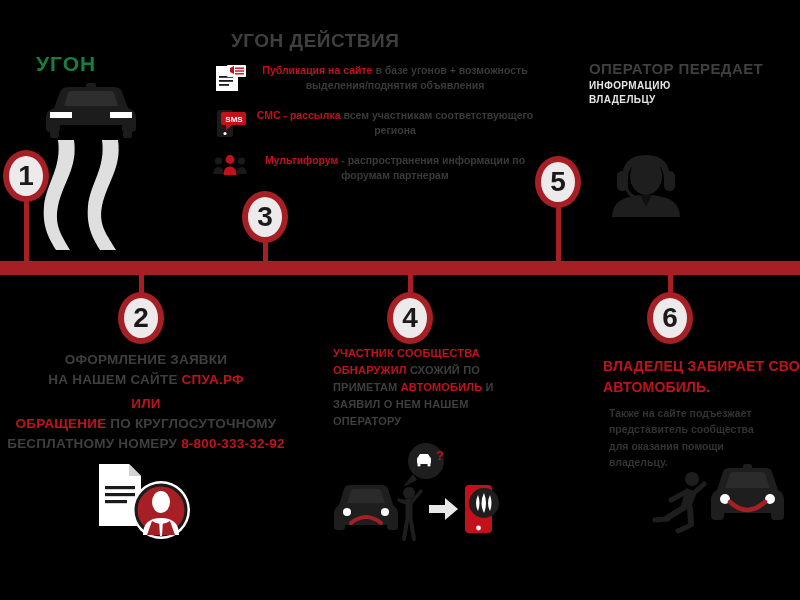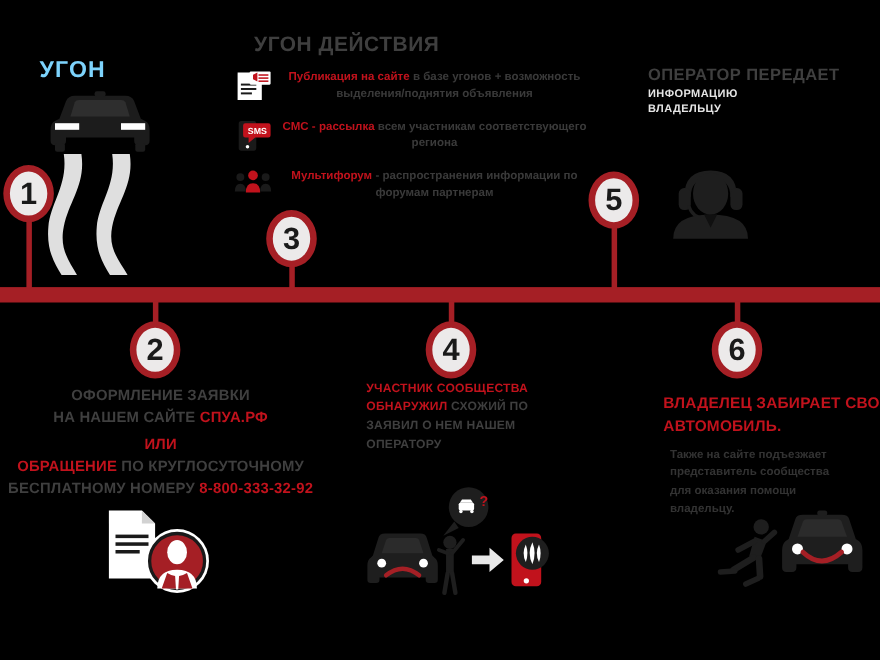--- a/index.html
+++ b/index.html
@@ -28,21 +28,21 @@
     background: #eceaea;
     border: 6px solid #a51f25;
     display: flex; align-items: center; justify-content: center;
     color: #1a1a1a;
     font-size: 28px;
     font-weight: bold;
     font-family: "Liberation Sans", sans-serif;
     line-height: 1;
   }
 
-  #ugon-title { left: 36px; top: 52px; font-size: 21px; color: #7dd3fc; font-weight: bold; letter-spacing: 1px; }
+  #ugon-title { left: 36px; top: 52px; font-size: 21px; color: #15803d; font-weight: bold; letter-spacing: 1px; }
 
   #actions-title { left: 231px; top: 30px; font-size: 19px; color: #3f3f3f; font-weight: bold; letter-spacing: 0.5px; }
 
   
   #actions-list { left: 213px; top: 62px; width: 330px; text-align: center; }
   .action-row { display: flex; margin-bottom: 11px; }
   .action-ico { width: 34px; flex: 0 0 34px; height: 34px; position: relative; }
   .action-txt { font-size: 10.5px; line-height: 1.45; padding-top: 1px; }
   .action-txt b { color: #c1121c; font-weight: bold; }
   .action-txt span { color: #3a3a3a; font-weight: bold; }
@@ -207,20 +207,21 @@
       <ellipse cx="66" cy="40" rx="9" ry="11" fill="#ffffff"></ellipse>
       <path d="M48 73 q0 -17 18 -17 q18 0 18 17 z" fill="#ffffff"></path>
       <path d="M57 59 q9 6 18 0 l5 14 h-28 z" fill="#a51f25"></path>
       <path d="M64 58 h4 l-1 16 h-2 z" fill="#ffffff"></path>
     </svg>
   </div>
 
   <div class="abs" id="s4-text">
     <div class="red">УЧАСТНИК СООБЩЕСТВА</div>
     <div><span class="red">ОБНАРУЖИЛ</span><span class="gray"> СХОЖИЙ ПО</span></div>
+    <div><span class="gray">ПРИМЕТАМ </span><span class="red">АВТОМОБИЛЬ</span><span class="gray"> И</span></div>
     <div class="gray">ЗАЯВИЛ О НЕМ НАШЕМ</div>
     <div class="gray">ОПЕРАТОРУ</div>
   </div>
 
   <div class="abs" style="left:333px; top:443px;">
     <svg width="170" height="100" viewBox="0 0 170 100">
 
       <g>
         <circle cx="93" cy="18" r="18" fill="#1e1e1e"></circle>
         <path d="M80 31 L70 44 L84 37 Z" fill="#1e1e1e"></path>

